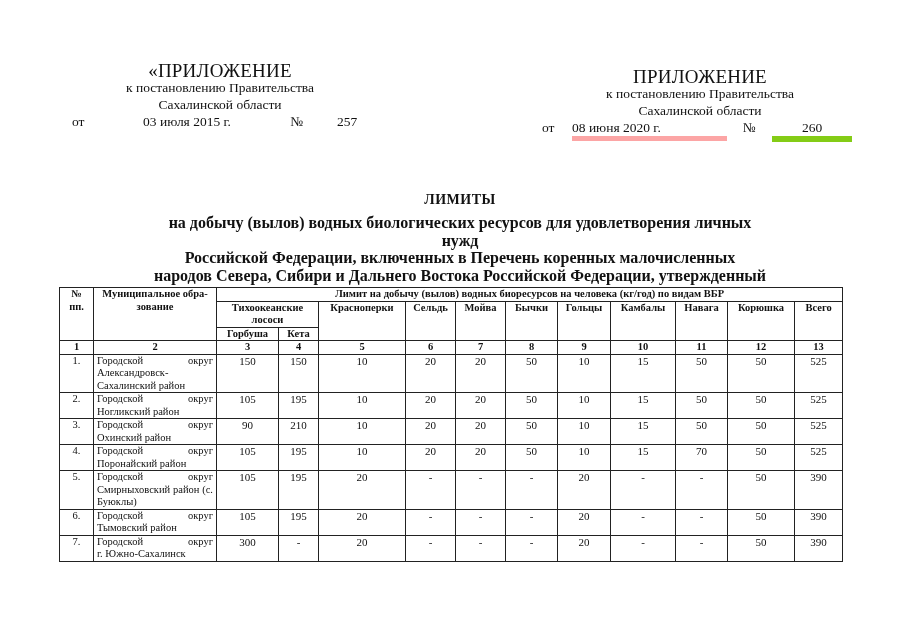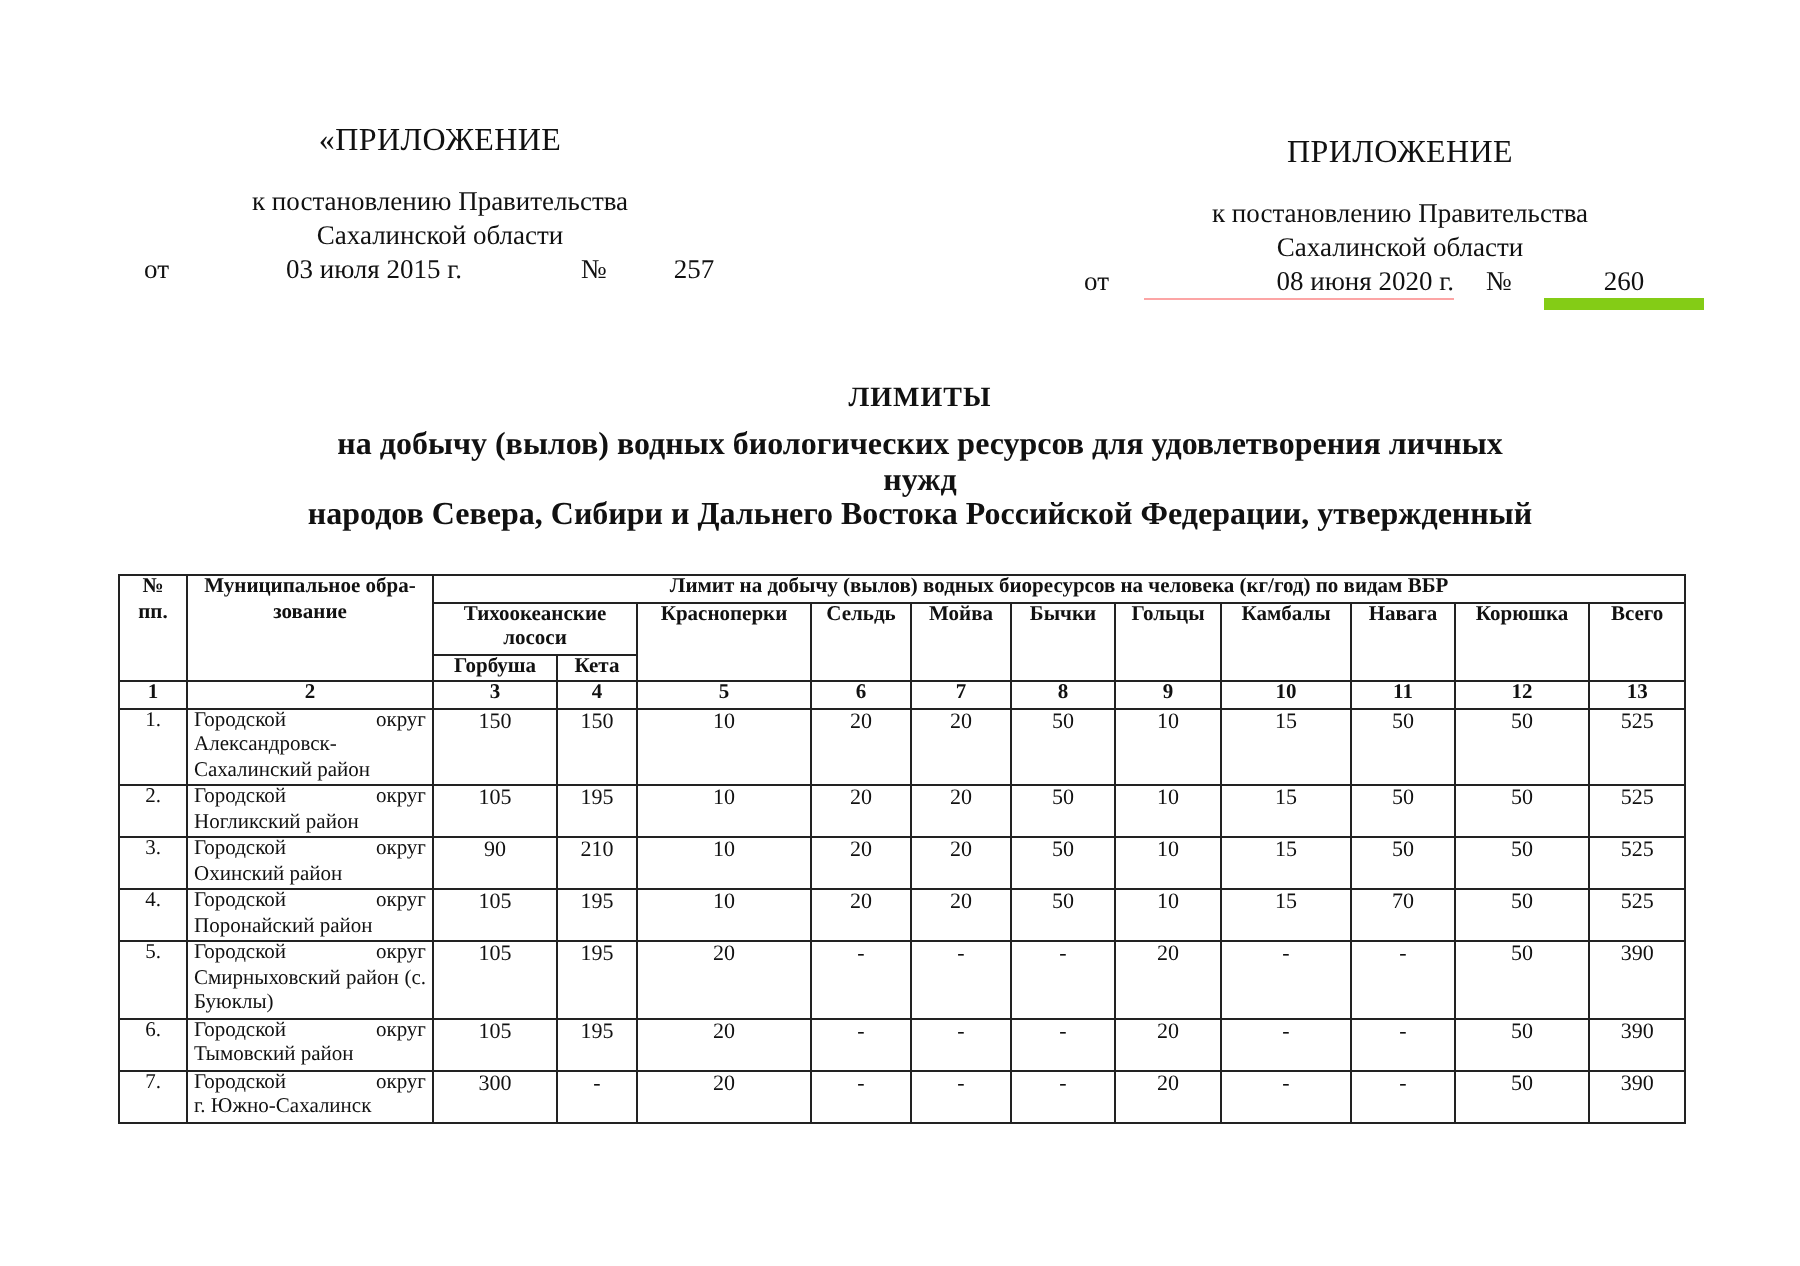--- a/index.html
+++ b/index.html
@@ -1,28 +1,28 @@
 <!DOCTYPE html>
 <html><head>
 <meta charset="utf-8">
 <style>
   html, body { margin:0; padding:0; background:#ffffff; }
   body { width:900px; height:633px; position:relative; overflow:hidden;
          font-family:"Liberation Serif", "DejaVu Serif", serif; color:#111; }
   .abs { position:absolute; }
   .old-app { left:60px; top:62px; width:320px; text-align:center; font-size:13.5px; line-height:17px; }
   .new-app { left:530px; top:68px; width:340px; text-align:center; font-size:13.5px; line-height:17px; }
-  .app-title { font-size:16px; margin-bottom:13px; letter-spacing:0.2px; }
+  .app-title { font-size:19px; letter-spacing:0.2px; }
   .dateline { display:flex; align-items:baseline; font-size:13.5px; }
   .old-app .dateline .ot { width:55px; text-align:left; padding-left:12px; }
   .old-app .dateline .dt { width:120px; text-align:center; }
   .old-app .dateline .no { width:60px; text-align:center; margin-left:20px; }
   .old-app .dateline .num { width:40px; text-align:center; }
   .new-app .dateline .ot { width:30px; text-align:left; padding-left:12px;}
-  .new-app .dateline .dt { width:155px; text-align:right; border-bottom:1px solid #fca5a5; }
+  .new-app .dateline .dt { width:155px; text-align:left; border-bottom:5px solid #fca5a5; }
   .new-app .dateline .no { width:45px; text-align:center; }
   .new-app .dateline .num { width:80px; text-align:center; border-bottom:6px solid #84cc16; }
   .title-block { left:150px; top:160px; width:620px; text-align:center; font-weight:bold; }
   .title-block .main { font-size:14px; margin-bottom:6px; letter-spacing:0.5px;margin-top:32px; }
   .title-block .sub { font-size:16px; line-height:17.5px; }
   table.limits { position:absolute; left:59px; top:287px; width:648px; border-collapse:collapse;
                  font-size:10.5px; table-layout:fixed; }
   table.limits td, table.limits th { border:1px solid #222; padding:0 3px; vertical-align:top; line-height:12.5px; }
   table.limits th { font-weight:bold; text-align:center; }
   table.limits td.c { text-align:center; }
@@ -55,20 +55,21 @@
     <span class="dt">08 июня 2020 г.</span>
     <span class="no">№</span>
     <span class="num">260</span>
   </div>
 </div>
 
 <div class="abs title-block">
   <div class="main">ЛИМИТЫ</div>
   <div class="sub">
     <div>на добычу (вылов) водных биологических ресурсов для удовлетворения личных нужд</div>
+    <div>Российской Федерации, включенных в Перечень коренных малочисленных</div>
     <div>народов Севера, Сибири и Дальнего Востока Российской Федерации, утвержденный</div>
   </div>
 </div>
 
 <table class="limits">
   <colgroup>
     <col style="width:34px">
       <col style="width:123px">
       <col style="width:62px">
       <col style="width:40px">

